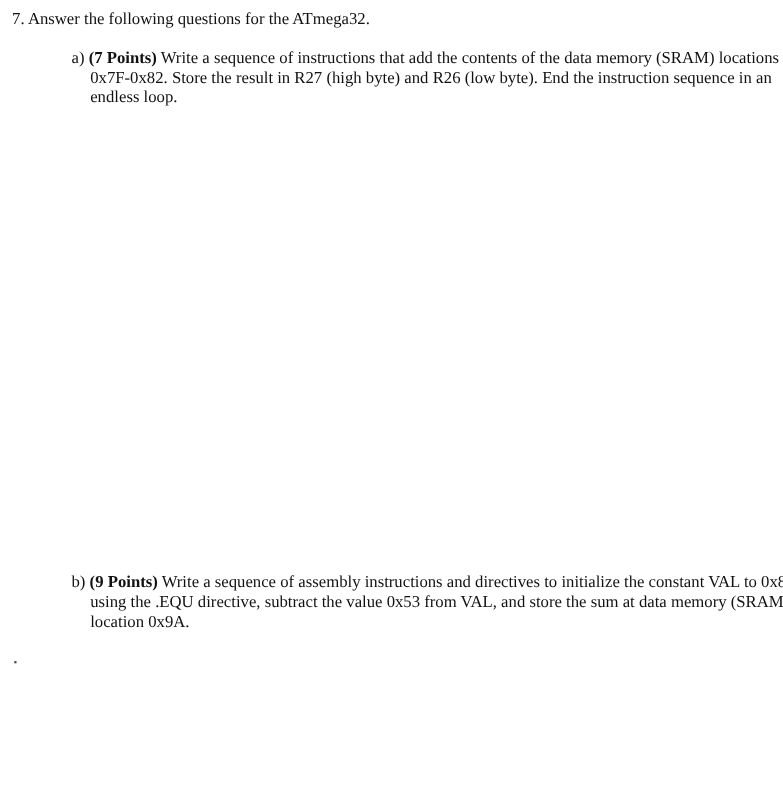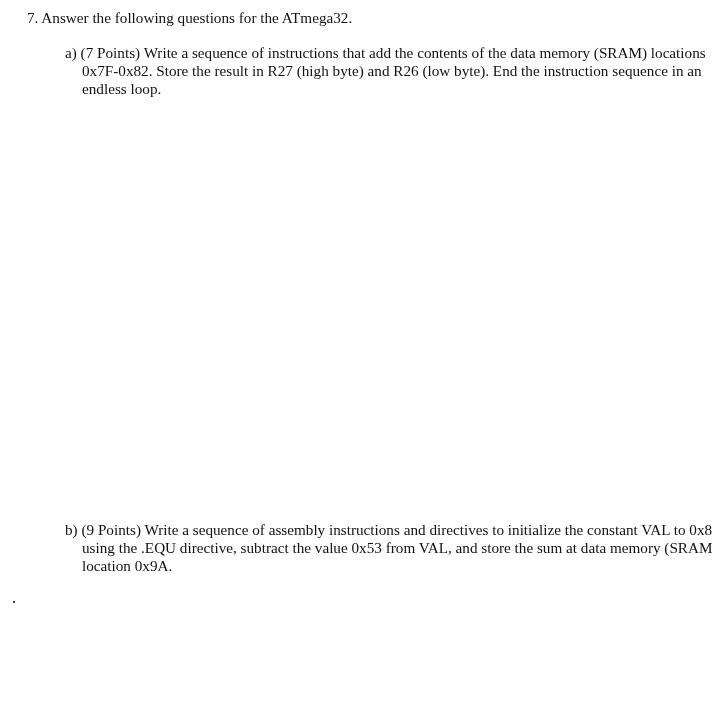--- a/index.html
+++ b/index.html
@@ -1,26 +1,26 @@
 <!DOCTYPE html>
 <html><head>
   <meta charset="utf-8">
   <style>
     html, body { margin: 0; padding: 0; background: #ffffff; }
     body {
       width: 712px; height: 725px; position: relative; overflow: hidden;
       font-family: "Liberation Serif", "DejaVu Serif", serif;
       color: #111111; font-size: 15.2px;
     }
-    .q-title { position: absolute; left: 11px; top: 9px; white-space: nowrap; margin-left: 16px; }
+    .q-title { position: absolute; left: 11px; top: 9px; white-space: nowrap; }
     .part { position: absolute; left: 65px; width: 645px; line-height: 18px; }
     .part-a { top: 44px; }
     .part-b { top: 521px; }
     .hang { padding-left: 17px; text-indent: -17px; }
-    b { font-weight: normal; }
+    b { font-weight: bold; }
     .dot { position: absolute; left: 13px; top: 601px; width: 2px; height: 2px; background: #444; }
   </style>
 </head>
 <body>
 
 <div class="q-title">7. Answer the following questions for the ATmega32.</div>
 
 <div class="part part-a hang">
   <span>a)</span>
   <b>(7 Points)</b><span> Write a sequence of instructions that add the contents of the data memory (SRAM) locations 0x7F-0x82.  Store the result in R27 (high byte) and R26 (low byte).  End the instruction sequence in an endless loop.</span>

